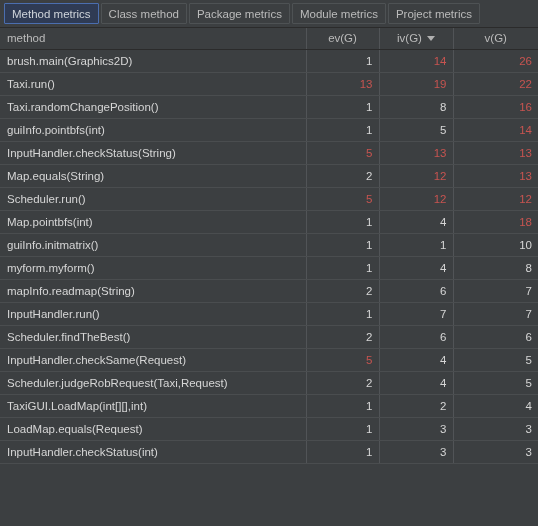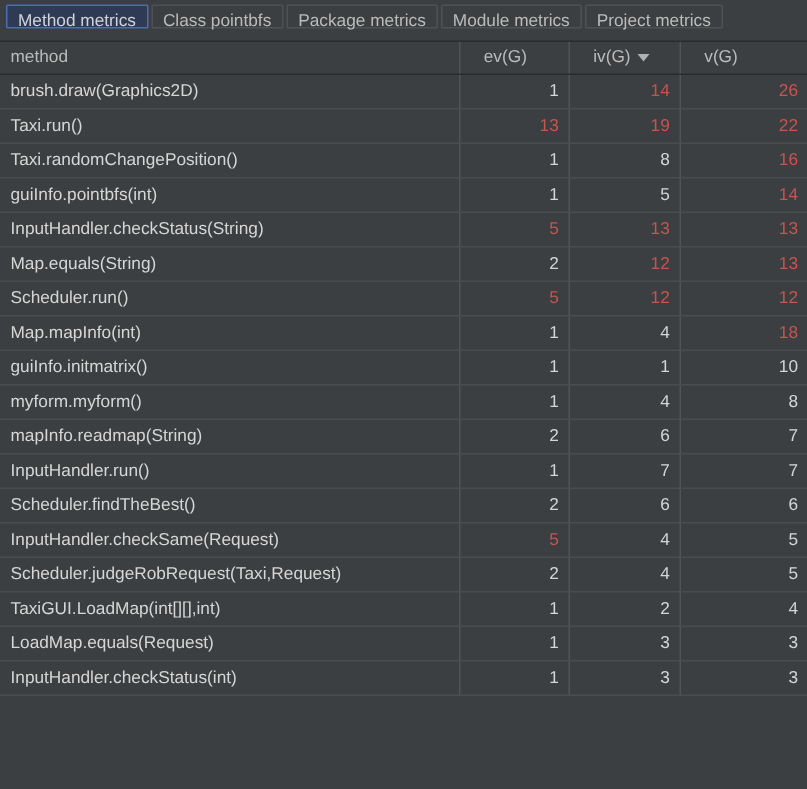--- a/index.html
+++ b/index.html
@@ -33,21 +33,21 @@
     min-height: 28px;
     background: #3c3f41;
     display: flex;
     align-items: flex-start;
     padding: 3px 0 0 4px;
     box-sizing: border-box;
     border-bottom: 1px solid #2b2b2b;
     position: relative;
   }
   .tab {
-    height: 16px;
+    height: 21px;
     line-height: 21px;
     padding: 0 7px;
     margin-right: 2px;
     font-size: 11.5px;
     color: #bbbbbb;
     background: #3c3f41;
     border: 1px solid #4e5254;
     border-radius: 1px;
     box-sizing: border-box;
     white-space: nowrap;
@@ -94,21 +94,21 @@
   }
   thead th.first {
     text-align: left;
     padding-left: 7px;
   }
   thead th:last-child { border-right: none; }
 
   .th-inner {
     display: flex;
     align-items: center;
-    justify-content: flex-start;
+    justify-content: center;
     gap: 5px;
   }
   .th-inner.left { justify-content: flex-start; }
   .sort-arrow {
     display: inline-block;
     width: 0; height: 0;
     border-left: 4.5px solid transparent;
     border-right: 4.5px solid transparent;
     border-top: 5px solid #b0b0b0;
   }
@@ -135,21 +135,21 @@
   tbody td:last-child { border-right: none; }
   tbody td.warn { color: #c75450; }
 </style>
 </head>
 <body>
 
 <div id="app">
 
   <div class="tabbar">
       <div class="tab selected">Method metrics</div>
-      <div class="tab">Class pointbfs</div>
+      <div class="tab">Class method</div>
       <div class="tab">Package metrics</div>
       <div class="tab">Module metrics</div>
       <div class="tab">Project metrics</div>
     </div>
 
   <div class="table-wrap">
     <table class="metrics">
       <colgroup>
         <col class="c-method">
           <col class="c-ev">
@@ -176,21 +176,21 @@
             </th>
             <th>
               <div class="th-inner">
                 <span>v(G)</span>
               </div>
             </th>
           </tr>
       </thead>
       <tbody>
           <tr>
-            <td class="name">brush.draw(Graphics2D)</td>
+            <td class="name">brush.main(Graphics2D)</td>
             <td>1</td>
             <td class="warn">14</td>
             <td class="warn">26</td>
           </tr>
           <tr>
             <td class="name">Taxi.run()</td>
             <td class="warn">13</td>
             <td class="warn">19</td>
             <td class="warn">22</td>
           </tr>
@@ -218,21 +218,21 @@
             <td class="warn">12</td>
             <td class="warn">13</td>
           </tr>
           <tr>
             <td class="name">Scheduler.run()</td>
             <td class="warn">5</td>
             <td class="warn">12</td>
             <td class="warn">12</td>
           </tr>
           <tr>
-            <td class="name">Map.mapInfo(int)</td>
+            <td class="name">Map.pointbfs(int)</td>
             <td>1</td>
             <td>4</td>
             <td class="warn">18</td>
           </tr>
           <tr>
             <td class="name">guiInfo.initmatrix()</td>
             <td>1</td>
             <td>1</td>
             <td>10</td>
           </tr>

